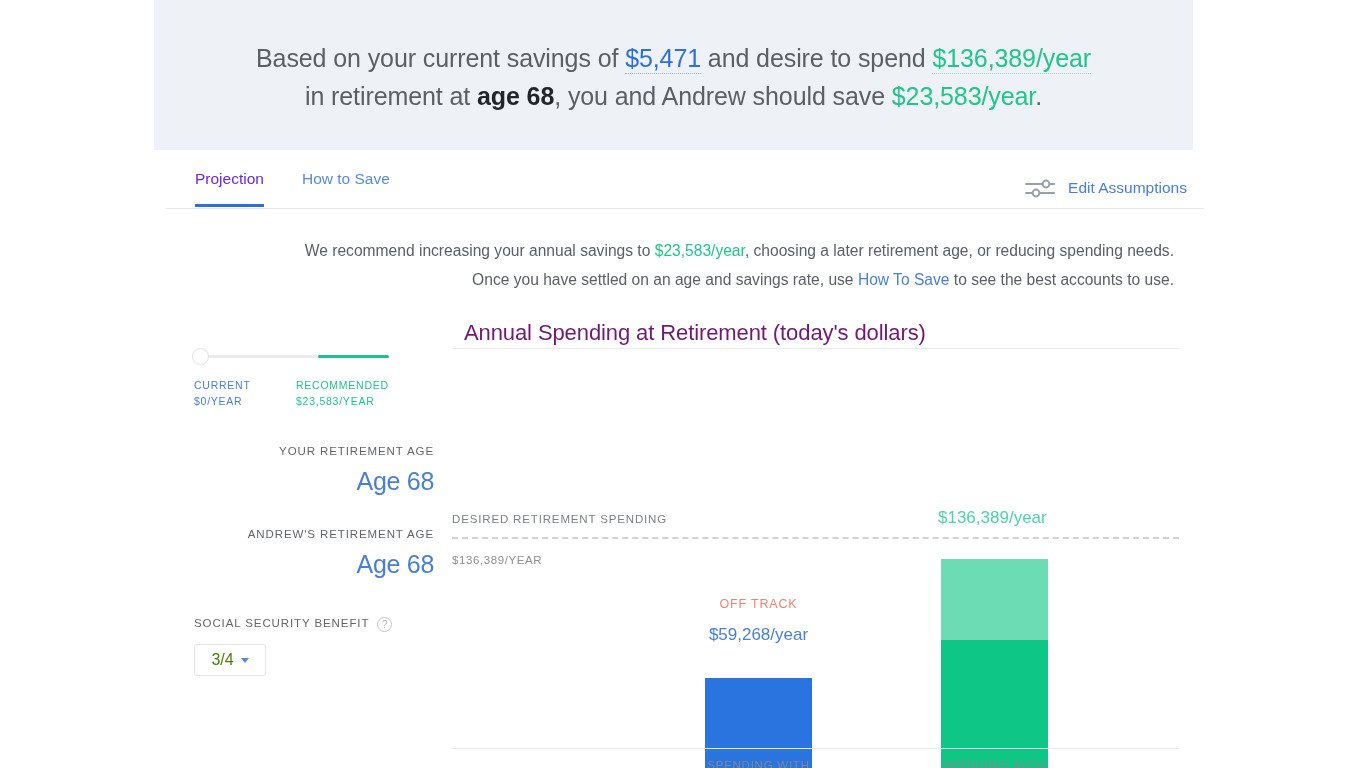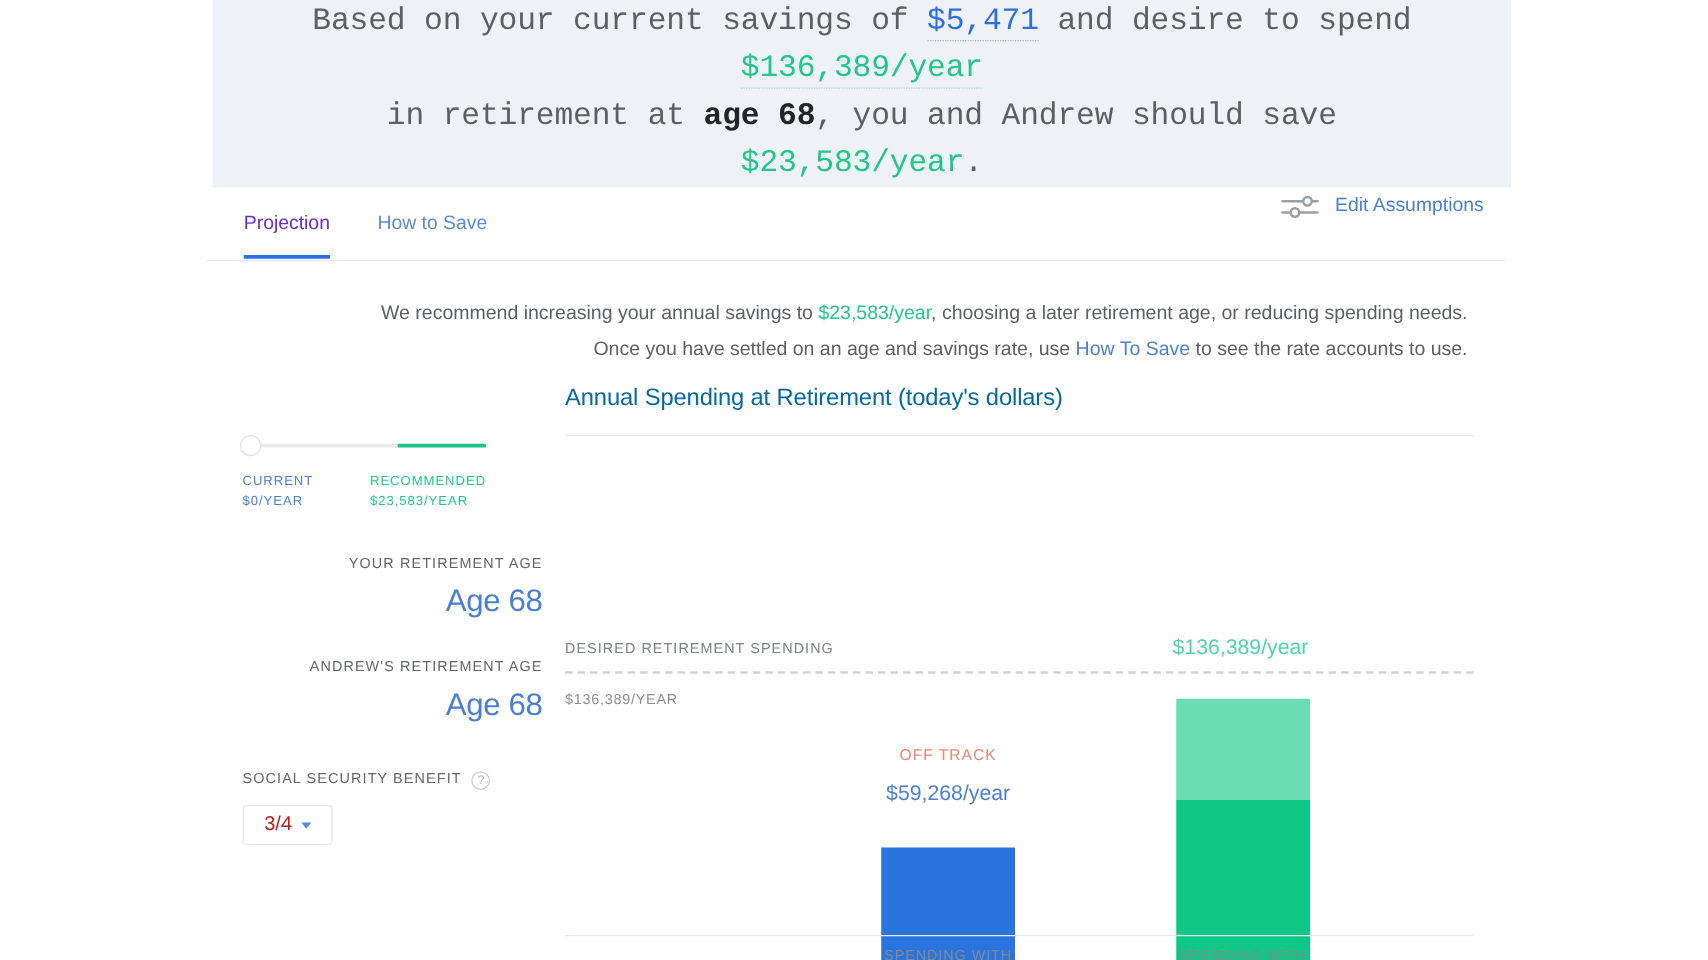--- a/index.html
+++ b/index.html
@@ -12,28 +12,27 @@
   }
   #root {
     position: relative;
     width: 1366px; height: 768px;
     background: #ffffff;
   }
 
   
   .banner {
     position: absolute;
-    left: 170px; top: 0;
+    left: 154px; top: 0;
     width: 1039px; height: 150px;
     background: #eef1f5;
     display: flex;
-    align-items: flex-end;
+    align-items: center;
     justify-content: center;
     padding-top: 4px;
-    font-family: Liberation Mono, monospace;
   }
   .banner-text {
     width: 900px;
     text-align: center;
     font-size: 25px;
     line-height: 38px;
     color: #5c6066;
     font-weight: 400;
     letter-spacing: -0.1px;
   }
@@ -70,21 +69,21 @@
   .tab.active { color: #6d28d9; }
   .tab.active::after {
     content: "";
     position: absolute;
     left: 0; right: 0; bottom: -1px;
     height: 3px;
     background: #2d6fe0;
   }
   .edit-assumptions {
     position: absolute;
-    right: 17px; top: 4px;
+    right: 17px; top: 27px;
     display: flex;
     align-items: center;
     gap: 12px;
     cursor: pointer;
   }
   .edit-assumptions .label {
     font-size: 15.5px;
     color: #4a7fd4;
   }
   .sliders-icon { width: 32px; height: 22px; display: block; }
@@ -200,38 +199,38 @@
     width: 72px; height: 32px;
     border: 1px solid #e2e5e9;
     border-radius: 3px;
     background: #fff;
     display: flex;
     align-items: center;
     justify-content: center;
     gap: 7px;
     cursor: pointer;
   }
-  .ss-select .val { font-size: 16px; color: #b91c1c; }
+  .ss-select .val { font-size: 16px; color: #4d7c0f; }
   .caret {
     width: 0; height: 0;
     border-left: 4.5px solid transparent;
     border-right: 4.5px solid transparent;
     border-top: 5.5px solid #5a8ad6;
   }
 
   
   .chart {
     position: absolute;
     left: 452px; top: 308px;
     width: 727px; height: 460px;
   }
   .chart-title {
-    font-size: 19px;
-    color: #0369a1;
-    margin: 0;
+    font-size: 22px;
+    color: #701a75;
+    margin: 12px;
     font-weight: 400;
     letter-spacing: -0.1px;
   }
   .chart-rule {
     position: absolute;
     left: 0; top: 40px;
     width: 727px; height: 1px;
     background: #e9ebee;
   }
   .plot {
@@ -355,21 +354,21 @@
           <line x1="2" y1="16" x2="8" y2="16" stroke="#9aa0a7" stroke-width="2" stroke-linecap="round"></line>
           <line x1="16" y1="16" x2="30" y2="16" stroke="#9aa0a7" stroke-width="2" stroke-linecap="round"></line>
           <circle cx="12" cy="16" r="3.4" fill="#ffffff" stroke="#9aa0a7" stroke-width="2"></circle>
         </svg>
       </span>
       <span class="label">Edit Assumptions</span>
     </div>
   </div>
 
   <div class="recommend">
-    <span>We recommend increasing your annual savings to </span><span class="v-green-plain">$23,583/year</span><span>, choosing a later retirement age, or reducing spending needs.</span><br><span>Once you have settled on an age and savings rate, use </span><span class="link-blue">How To Save</span><span> to see the rate accounts to use.</span>
+    <span>We recommend increasing your annual savings to </span><span class="v-green-plain">$23,583/year</span><span>, choosing a later retirement age, or reducing spending needs.</span><br><span>Once you have settled on an age and savings rate, use </span><span class="link-blue">How To Save</span><span> to see the best accounts to use.</span>
   </div>
 
   <div class="leftcol">
 
 
     <div class="slider-wrap">
       <div class="slider-track"></div>
       <div class="slider-fill"></div>
       <div class="slider-handle"></div>
     </div>

